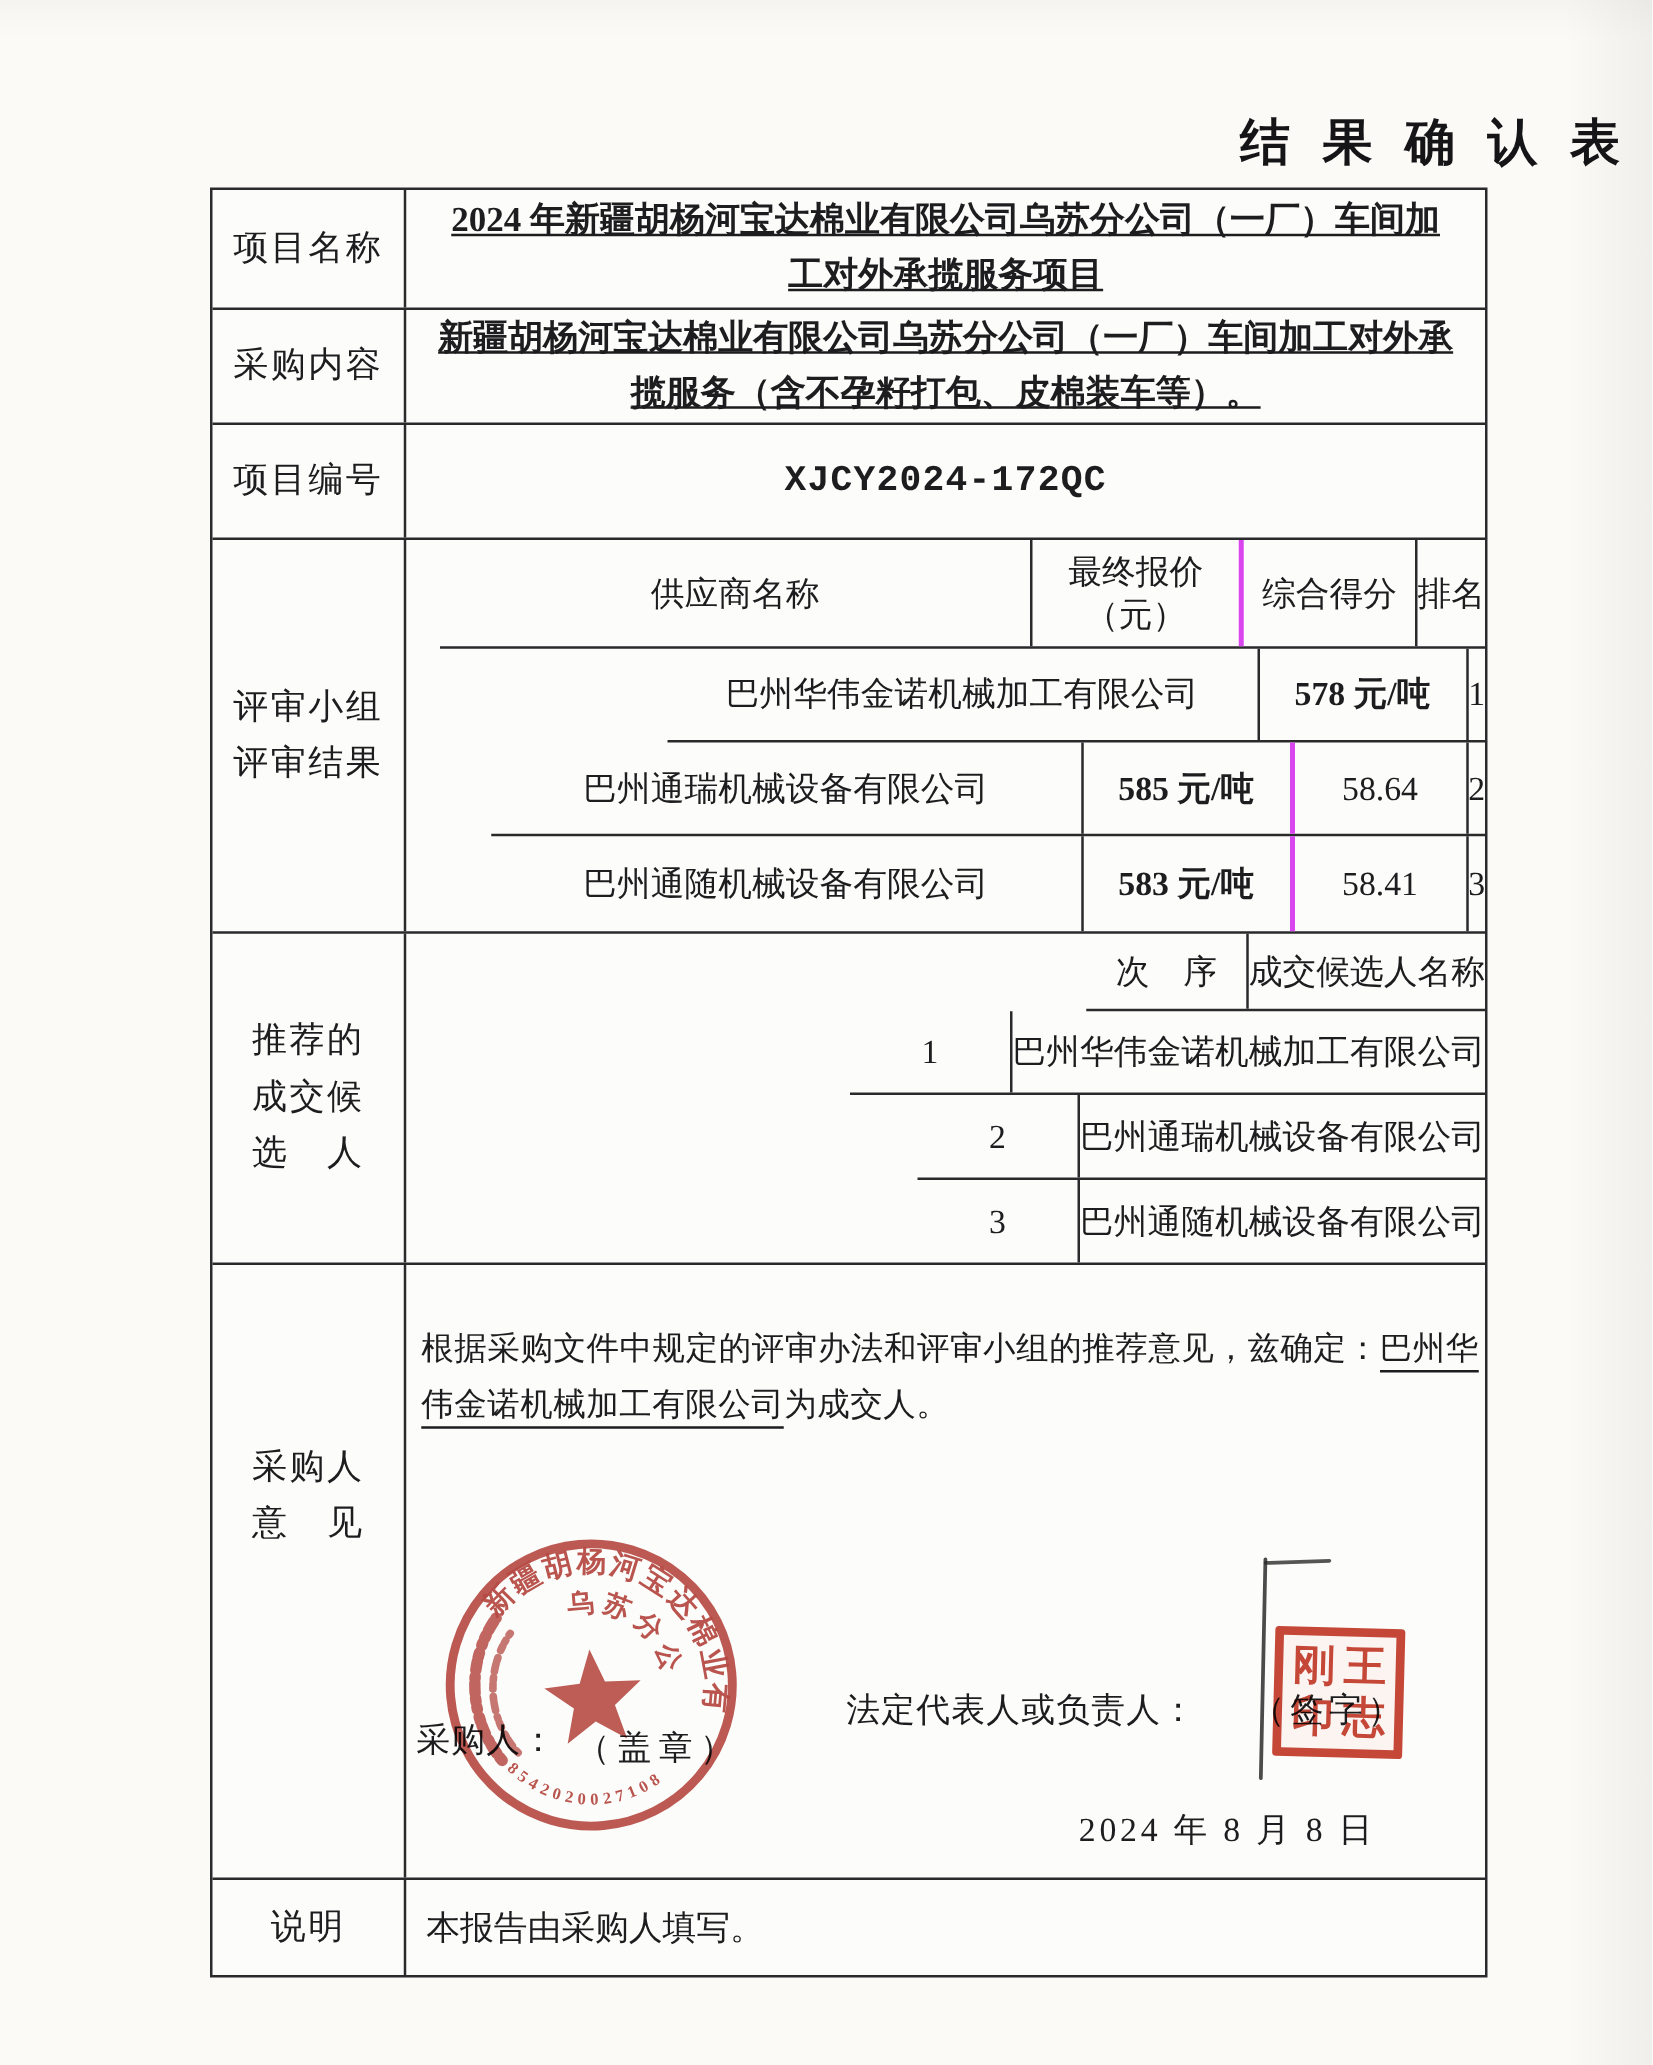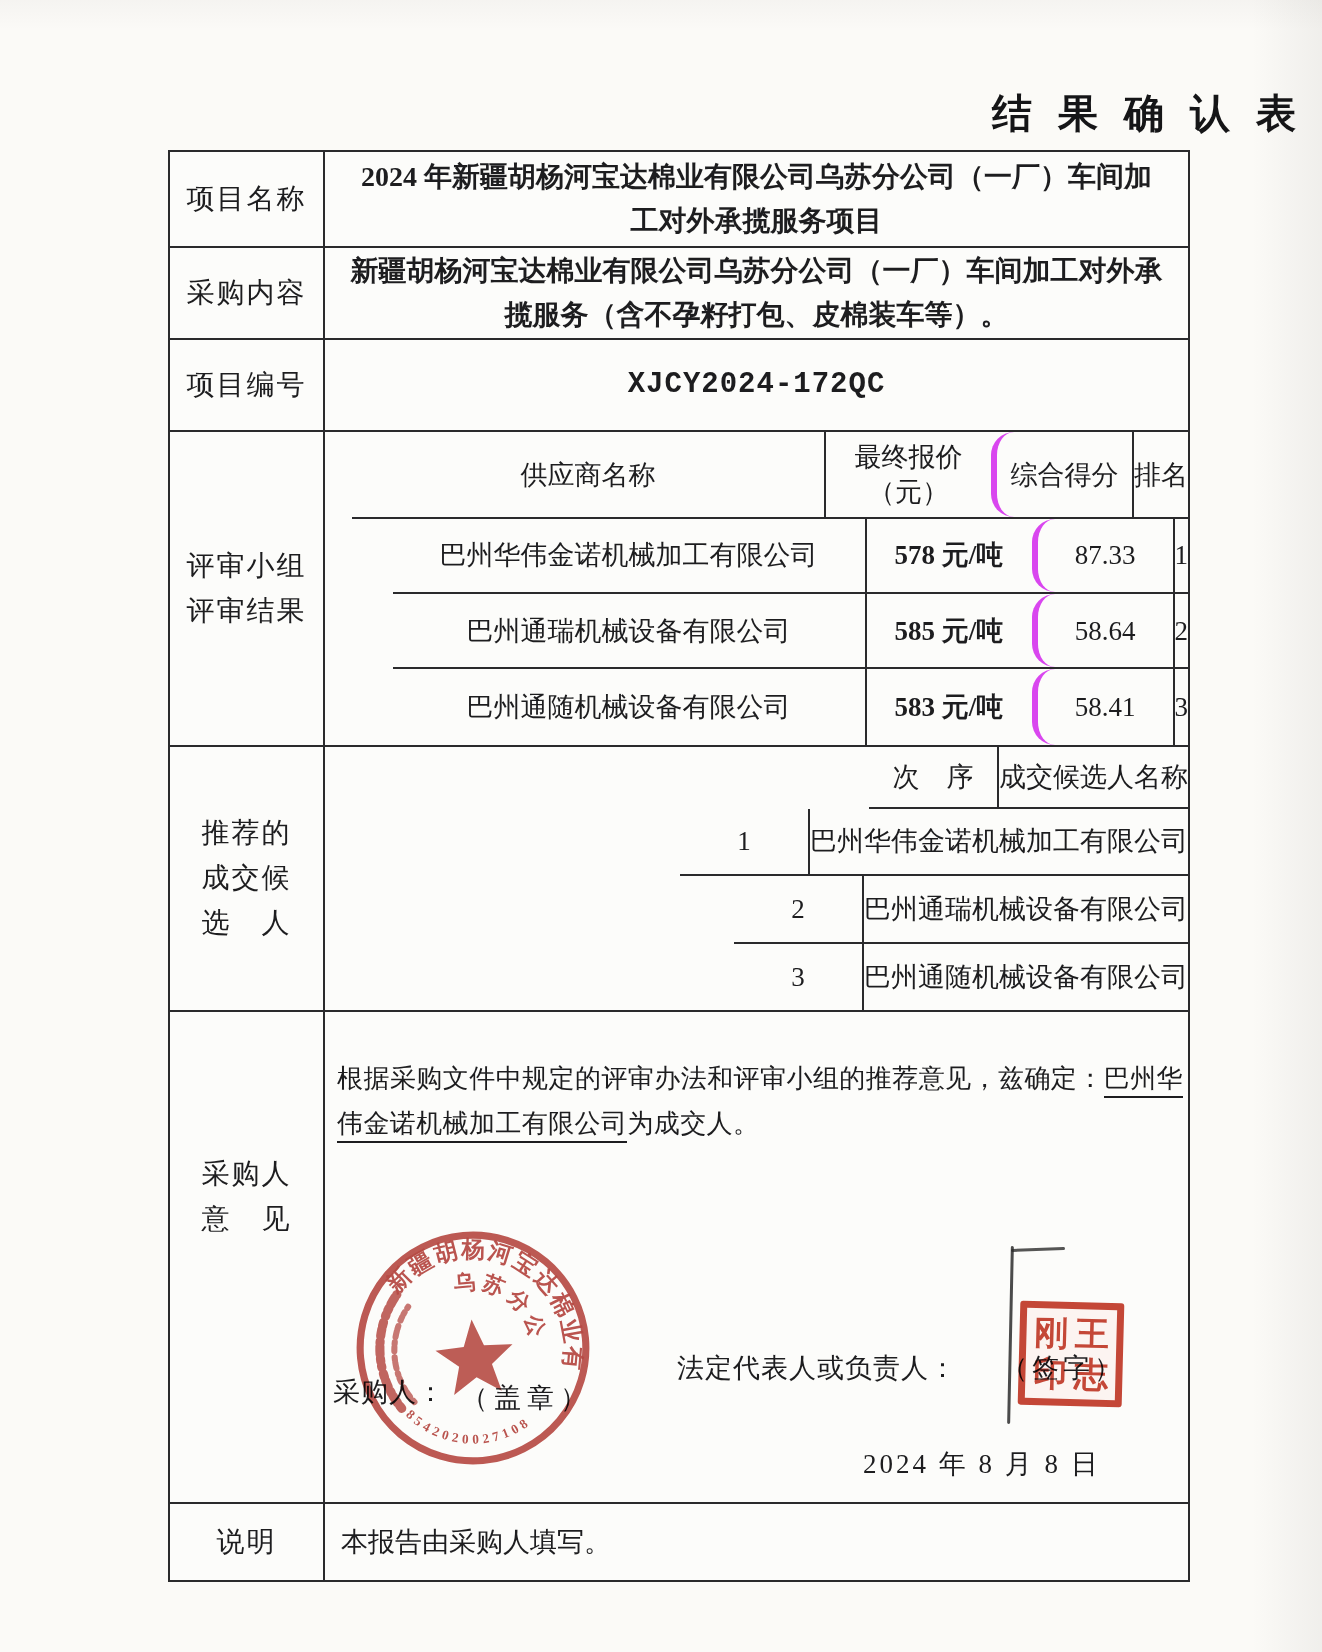--- a/index.html
+++ b/index.html
@@ -25,32 +25,32 @@
   .trow{display:flex;border-bottom:2px solid #2a2a2c;box-sizing:border-box;flex:0 0 auto;}
   .trow:last-child{border-bottom:none;flex:1 1 auto;}
   .cell{box-sizing:border-box;}
   .label-cell{
     width:155px;flex:0 0 155px;border-right:2px solid #2a2a2c;
     display:flex;flex-direction:column;align-items:center;justify-content:center;
     font-size:28px;letter-spacing:2px;line-height:1.6;text-align:center;
   }
   .body-cell{flex:1 1 auto;display:flex;align-items:center;justify-content:center;
     text-align:center;padding:6px 24px;line-height:44px;font-size:28px;}
-  .bold{font-weight:700;}
+  .bold{font-weight:700;text-decoration:underline;}
   .mono-val{font-family:"Liberation Mono","DejaVu Sans Mono",monospace;
     font-size:29px;font-weight:600;letter-spacing:1px;}
   
   .subgrid{flex:1 1 auto;display:flex;flex-direction:column;align-items:flex-end;}
   .srow{display:flex;border-bottom:2px solid #2a2a2c;box-sizing:border-box;}
   .srow:last-child{border-bottom:none;margin-left:13px;}
   .sc{display:flex;align-items:center;justify-content:center;text-align:center;
     font-size:27px;box-sizing:border-box;line-height:1.35;}
   .col-supplier{width:472px;flex:0 0 472px;}
   .col-price{width:167px;flex:0 0 167px;border-left:2px solid #2a2a2c;}
-  .col-score{width:141px;flex:0 0 141px;border-left:6px solid #d946ef;border-radius:23px;}
+  .col-score{width:141px;flex:0 0 141px;border-left:4px solid #d946ef;}
   .col-rank{flex:1 1 auto;border-left:2px solid #2a2a2c;}
   .price-txt{font-weight:700;}
   .col-order{width:130px;flex:0 0 130px;border-right:2px solid #2a2a2c;}
   .col-cname{flex:1 1 auto;}
   .two-line{display:flex;flex-direction:column;line-height:1.3;}
   
   .opinion-label{padding-bottom:120px;}
   .opinion-body{flex:1 1 auto;position:relative;}
   .statement{
     position:absolute;left:12px;top:44px;width:846px;margin:0;
@@ -120,21 +120,20 @@
             <span>最终报价</span>
             <span>（元）</span>
           </div>
         </div>
         <div class="sc col-score">综合得分</div>
         <div class="sc col-rank">排名</div>
       </div>
       <div class="srow" style="height:75px">
         <div class="sc col-supplier">巴州华伟金诺机械加工有限公司</div>
         <div class="sc col-price price-txt">578 元/吨</div>
-        <div class="sc col-score">87.33</div>
         <div class="sc col-rank">1</div>
       </div>
       <div class="srow" style="height:76px">
         <div class="sc col-supplier">巴州通瑞机械设备有限公司</div>
         <div class="sc col-price price-txt">585 元/吨</div>
         <div class="sc col-score">58.64</div>
         <div class="sc col-rank">2</div>
       </div>
       <div class="srow" style="height:76px">
         <div class="sc col-supplier">巴州通随机械设备有限公司</div>

